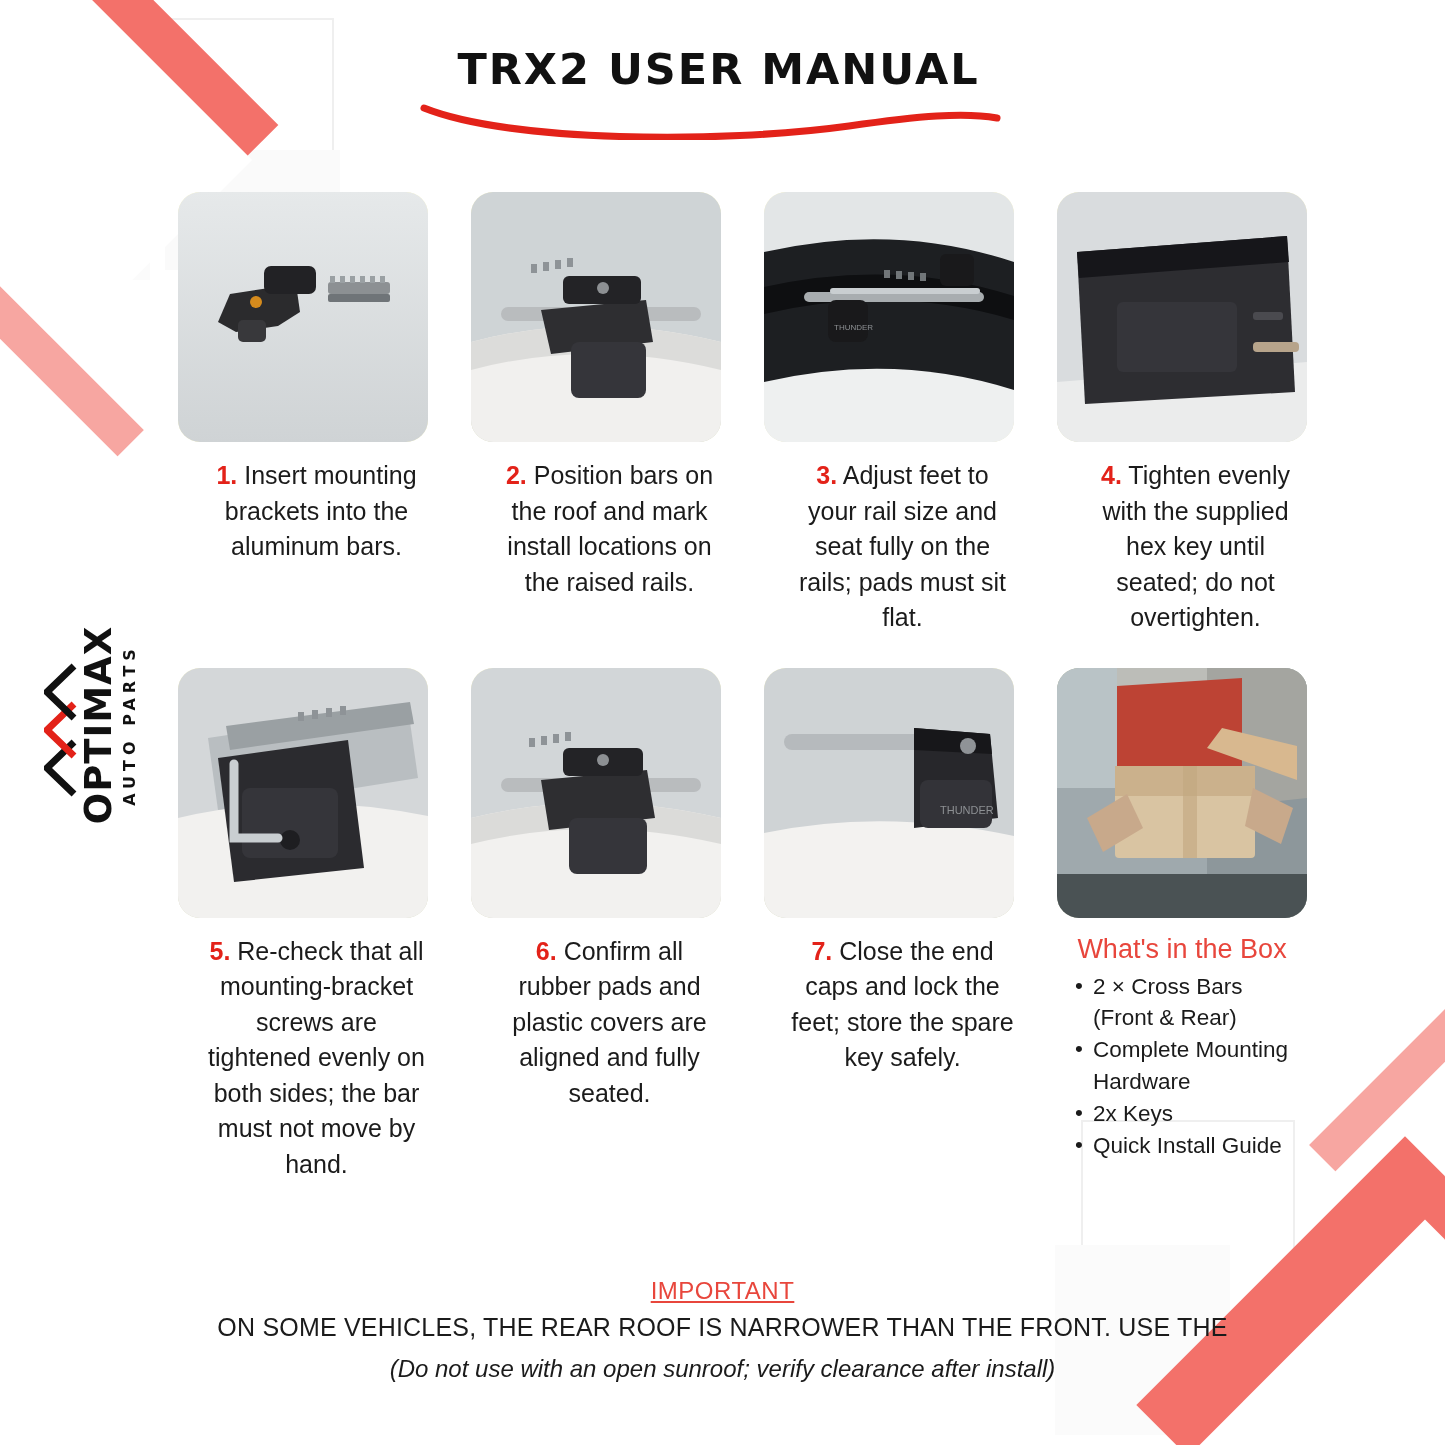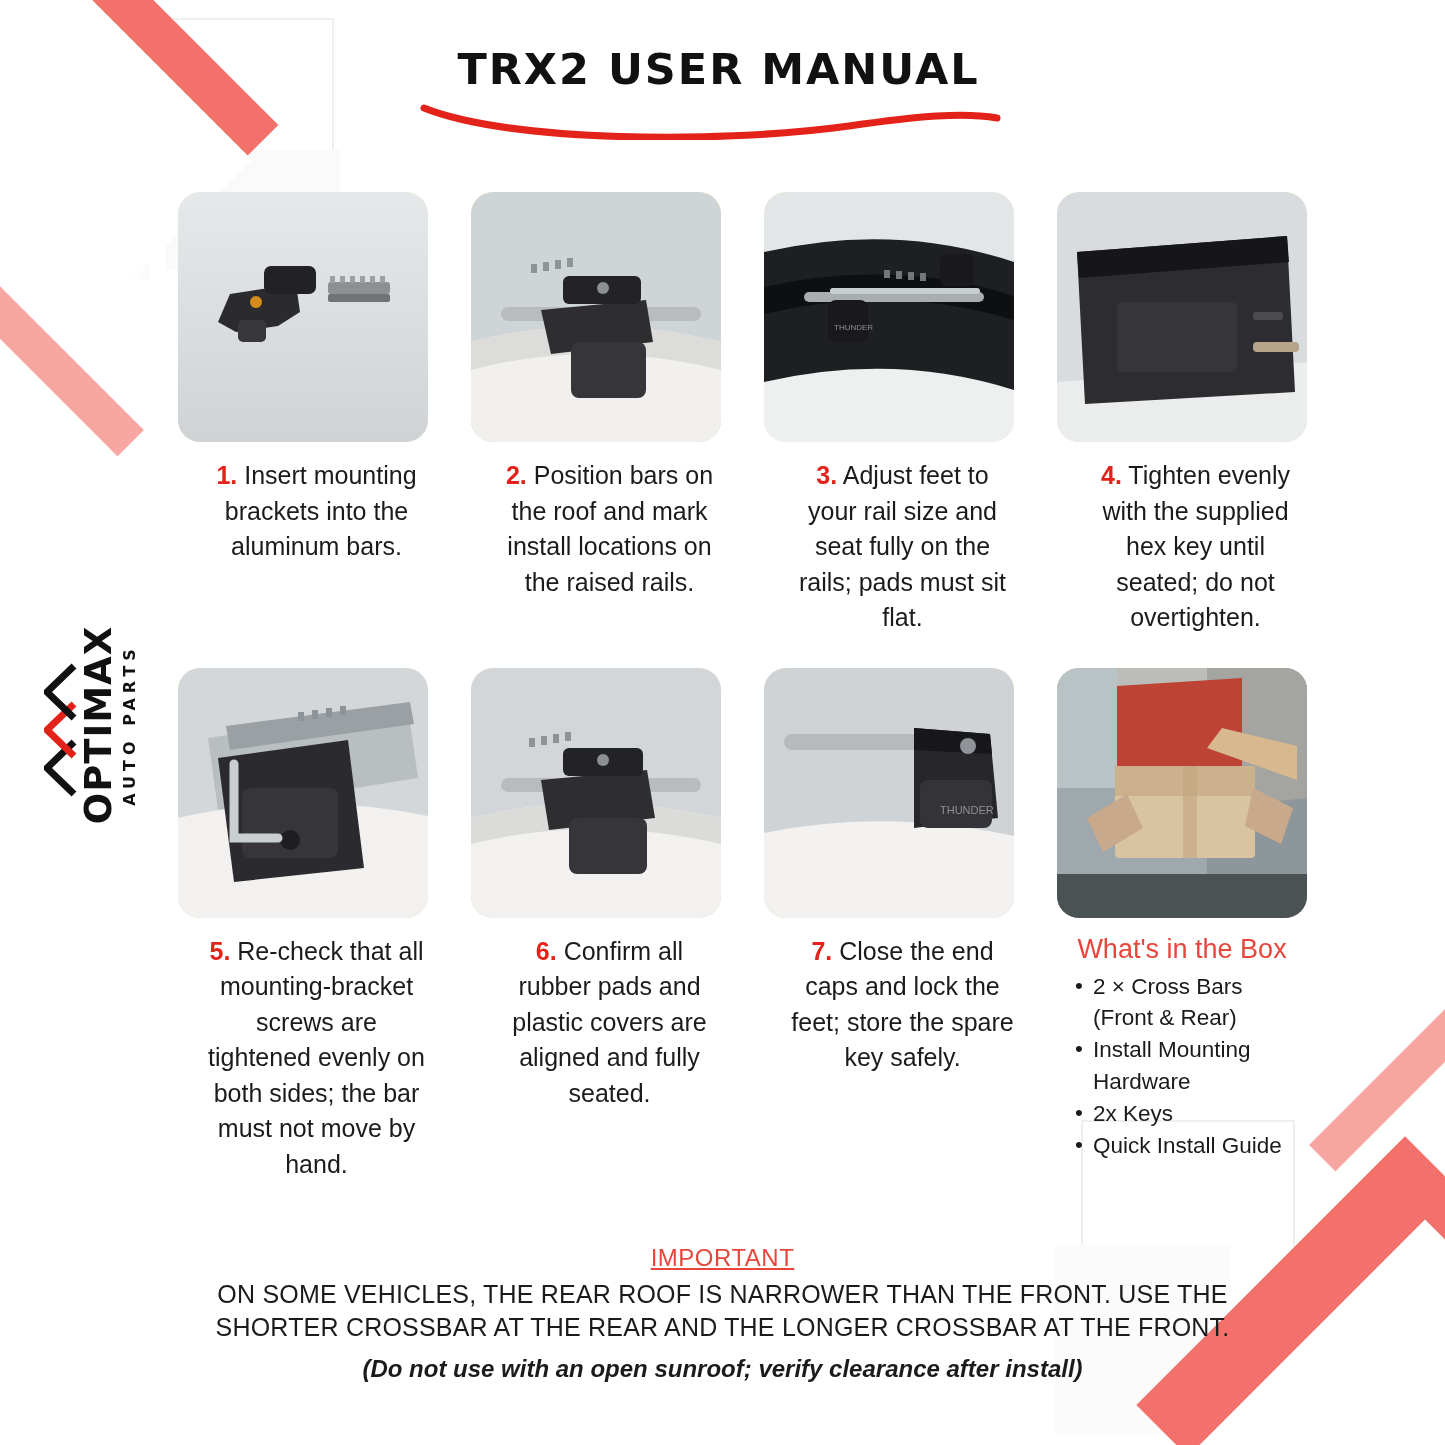--- a/index.html
+++ b/index.html
@@ -210,21 +210,20 @@
     font-size: 25px;
     color: #1b1b1b;
     line-height: 1.35;
     letter-spacing: 0.2px;
   }
   .footer-note {
     font-style: italic;
     font-size: 24px;
     color: #1b1b1b;
     margin-top: 10px;
-    font-weight: bold;
   }
 
   
   svg.illus { display: block; width: 100%; height: 100%; }
 </style>
 </head>
 <body>
 
 <div class="deco deco-box deco-box-1"></div>
 <div class="deco deco-box-2"></div>
@@ -444,26 +443,25 @@
         <path d="M58 98 L198 98 L198 128 L58 128 Z" fill="#cbb18c"></path>
         <path d="M126 98 L140 98 L140 190 L126 190 Z" fill="#c2a77f" opacity="0.6"></path>
         <path d="M30 150 L70 126 L86 160 L46 184 Z" fill="#c8a98b"></path>
         <path d="M196 120 L236 140 L224 176 L188 158 Z" fill="#c8a98b"></path>
         <rect x="0" y="206" width="250" height="44" fill="#4a5254"></rect>
       </svg>
     </div>
     <div class="box-title">What's in the Box</div>
     <ul class="box-list">
       <li>2 × Cross Bars (Front &amp; Rear)</li>
-      <li>Install Mounting Hardware</li>
+      <li>Complete Mounting Hardware</li>
       <li> 2x Keys</li>
       <li>Quick Install Guide</li>
     </ul>
   </div>
 
 </div>
 
 <div class="footer">
   <div class="important">IMPORTANT</div>
   <div class="footer-line">ON SOME VEHICLES, THE REAR ROOF IS NARROWER THAN THE FRONT. USE THE</div>
-  <div class="footer-line">SHORTER CROSSBAR AT THE REAR AND THE LONGER CROSSBAR AT THE FRONT.</div>
   <div class="footer-note">(Do not use with an open sunroof; verify clearance after install)</div>
 </div>
 
 </body></html>

